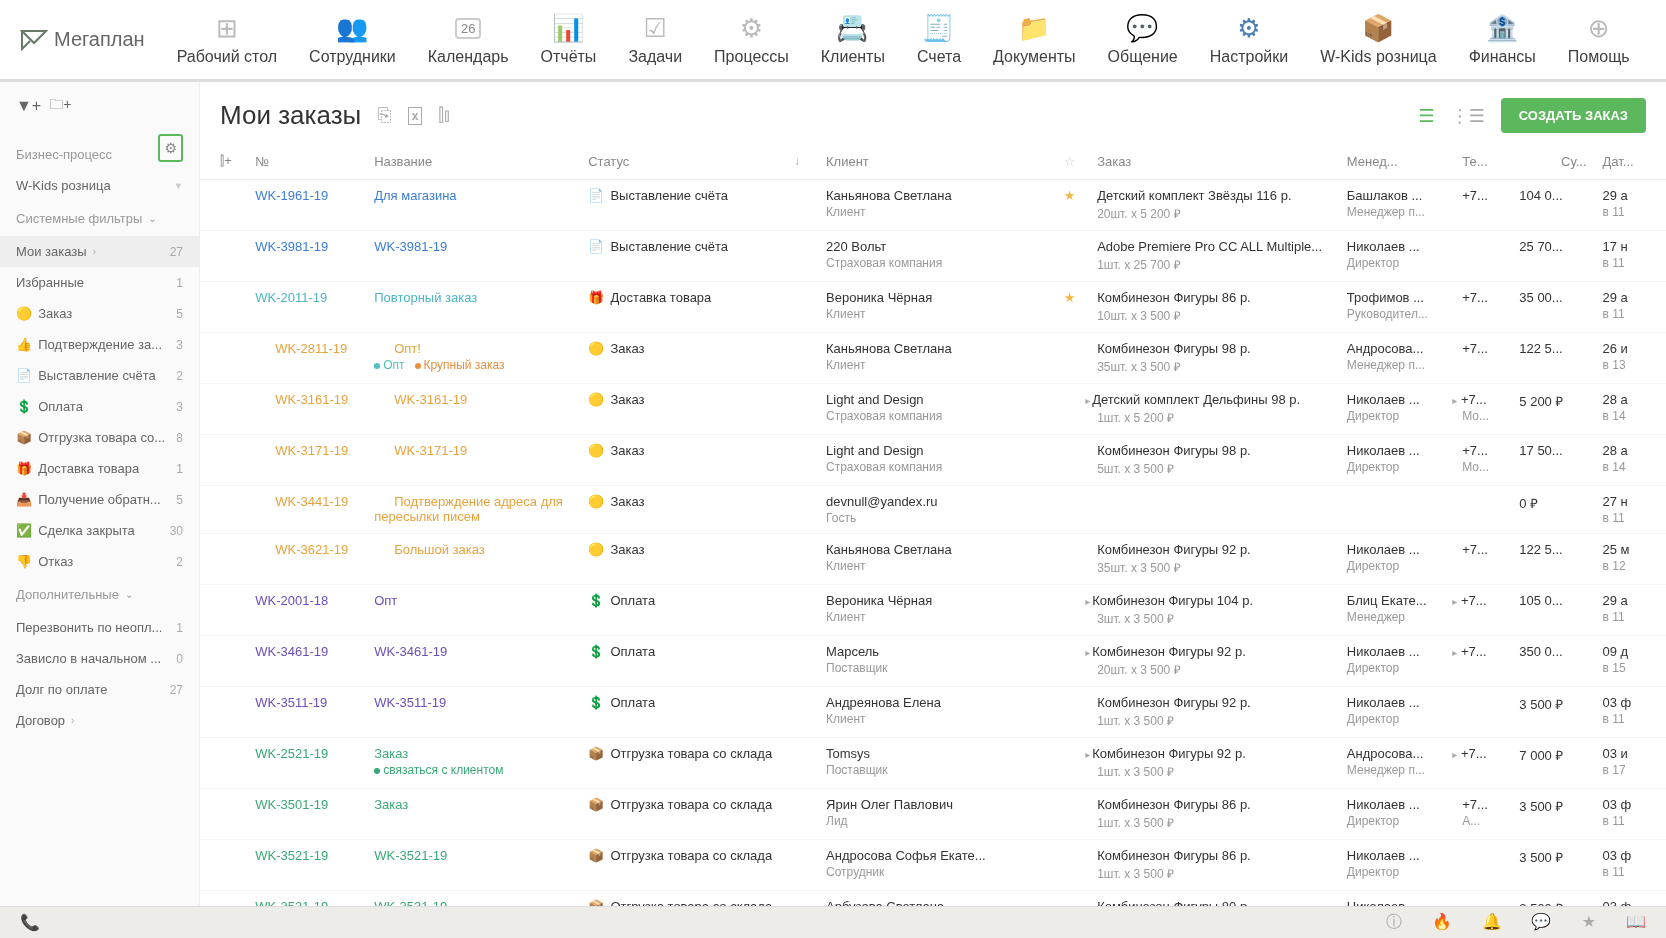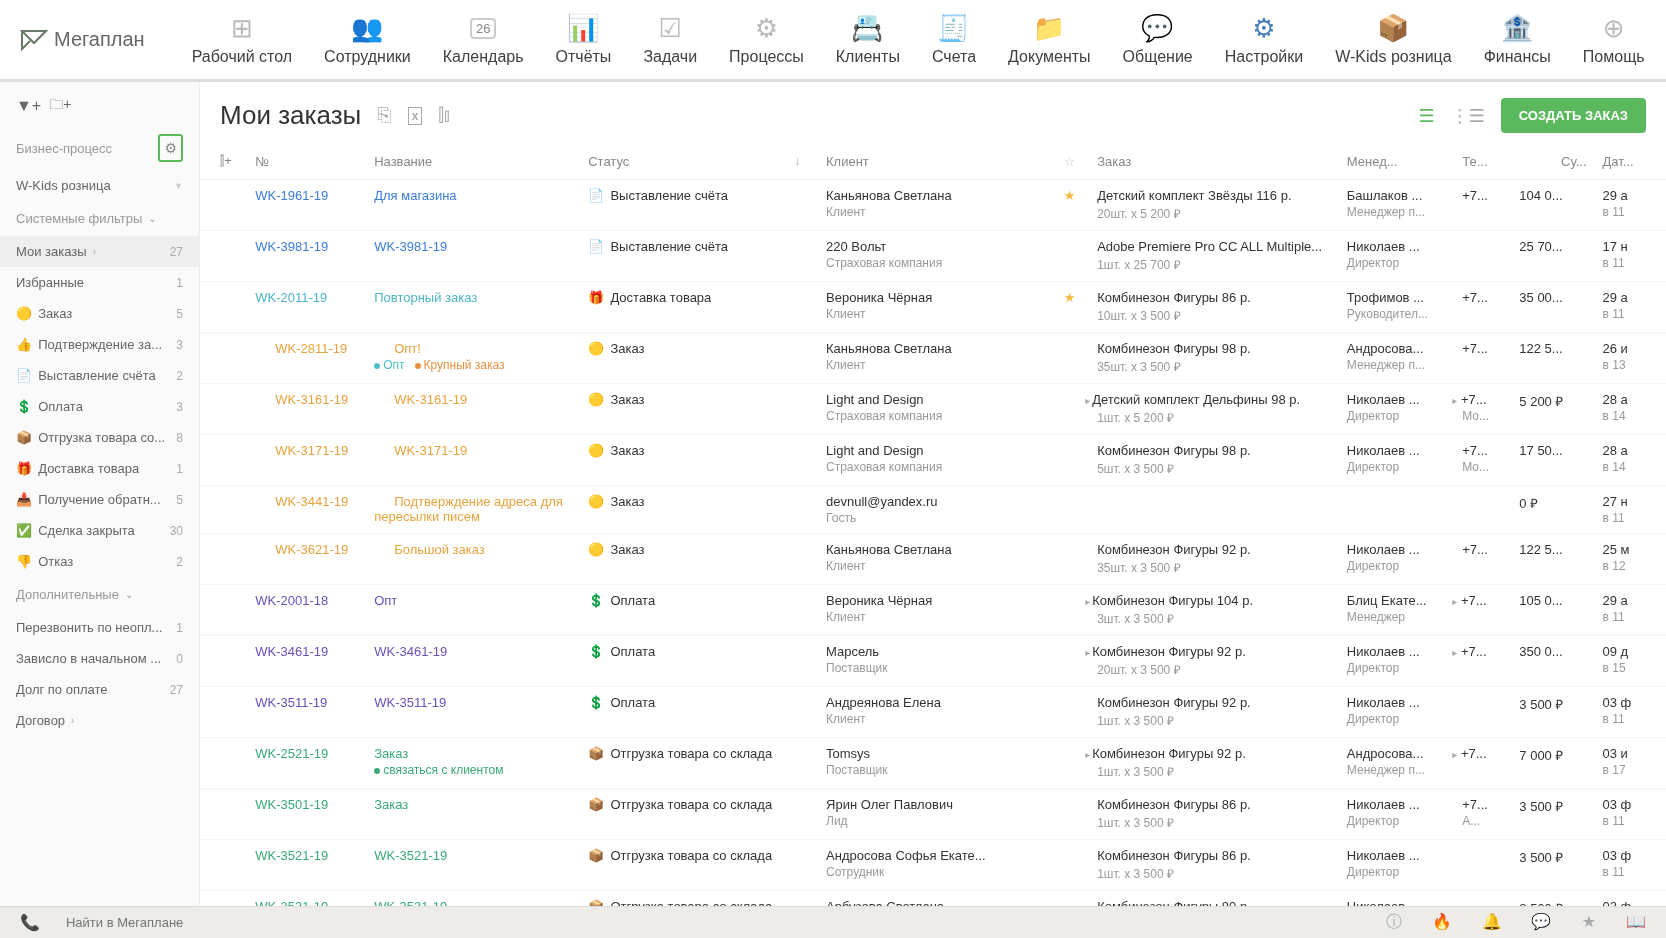--- a/index.html
+++ b/index.html
@@ -1,39 +1,39 @@
 <!DOCTYPE html>
 <html><head>
 <meta charset="utf-8">
 <style>
 * { margin: 0; padding: 0; box-sizing: border-box; }
 body { font-family: Arial, sans-serif; font-size: 13px; color: #333; background: #fff; overflow: hidden; }
 
 
 .topnav { display: flex; align-items: center; padding: 8px 20px; border-bottom: 3px solid #ddd; height: 82px; }
-.logo { display: flex; align-items: center; margin-right: 31px; }
+.logo { display: flex; align-items: center; margin-right: 16px; }
 .logo-icon { width: 28px; height: 22px; margin-right: 6px; color: #6a7a6a; }
 .logo-text { font-size: 20px; color: #666; }
 .nav-items { display: flex; gap: 0; flex: 1; }
 .nav-item { display: flex; flex-direction: column; align-items: center; padding: 4px 16px; cursor: pointer; color: #888; }
 .nav-item .icon { width: 36px; height: 30px; display: flex; align-items: center; justify-content: center; margin-bottom: 4px; font-size: 26px; color: #bbb; }
 .nav-item.active .icon { color: #4a7fb5; }
 .nav-item .label { font-size: 16px; color: #404040; white-space: nowrap; }
 .avatar { width: 40px; height: 40px; border-radius: 6px; background: linear-gradient(135deg, #d4a574, #8b6f47); margin-left: auto; }
 
 
 .main { display: flex; height: calc(100vh - 82px - 32px); }
 
 
 .sidebar { width: 200px; border-right: 1px solid #eee; padding: 12px 0; overflow-y: auto; background: #fafafa; }
 .sidebar-header { display: flex; align-items: center; padding: 0 16px 8px; gap: 8px; }
 .sidebar-header .funnel { font-size: 16px; color: #666; }
 .sidebar-header .folder-plus { font-size: 14px; color: #666; }
 .sidebar-section { padding: 8px 16px; }
-.section-title { color: #999; font-size: 13px; display: flex; align-items: center; justify-content: space-between; }
+.section-title { color: #999; font-size: 13px; display: flex; align-items: flex-end; justify-content: space-between; }
 .gear-btn { border: 2px solid #5cb85c; padding: 4px; border-radius: 3px; color: #888; cursor: pointer; font-size: 14px; }
 .sidebar-dropdown { padding: 8px 16px; color: #666; display: flex; align-items: center; justify-content: space-between; }
 .sidebar-group-title { padding: 10px 16px; color: #999; font-size: 13px; display: flex; align-items: center; gap: 6px; }
 .sidebar-item { padding: 8px 16px; display: flex; align-items: center; justify-content: space-between; cursor: pointer; color: #666; }
 .sidebar-item.active { background: #eee; }
 .sidebar-item .left { display: flex; align-items: center; gap: 6px; overflow: hidden; }
 .sidebar-item .left span:last-child { overflow: hidden; text-overflow: ellipsis; white-space: nowrap; }
 .sidebar-item .count { color: #aaa; font-size: 12px; }
 .sidebar-item .chev { color: #aaa; font-size: 10px; }
 .status-icon { font-size: 13px; }
@@ -723,21 +723,20 @@
               </td>
   </tr>
           </tbody>
       </table>
     </div>
   </div>
 </div>
 
 <div class="bottombar">
   <span class="phone">📞</span>
-  <input type="text" placeholder="Найти в Мегаплане" style="">
   <span class="right-icons">
     <span>ⓘ</span>
     <span>🔥</span>
     <span>🔔</span>
     <span>💬</span>
     <span>★</span>
     <span>📖</span>
   </span>
 </div>
 

